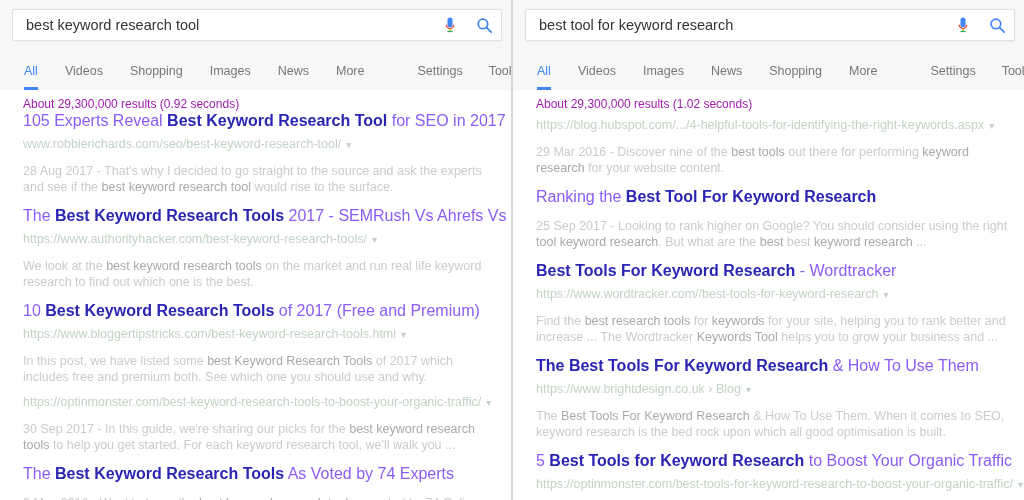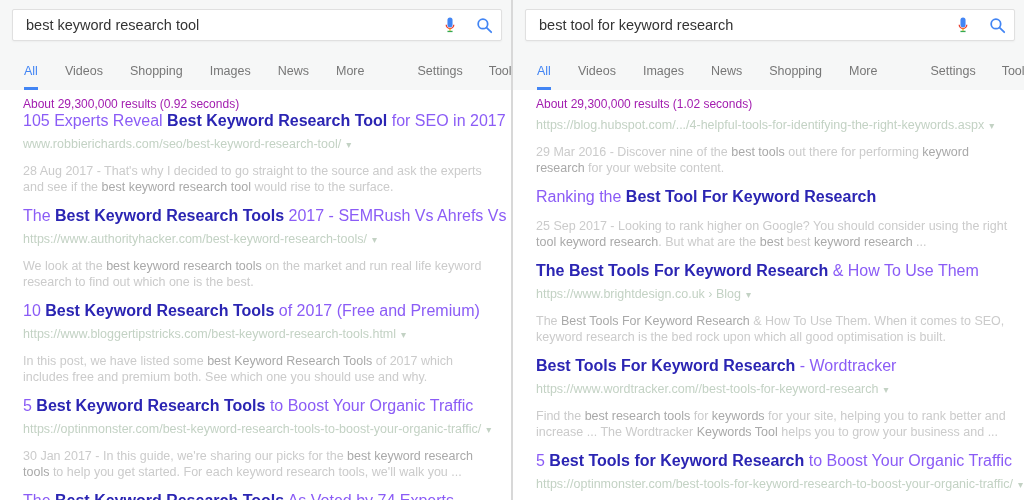--- a/index.html
+++ b/index.html
@@ -81,23 +81,22 @@
             <div class="rtitle"><span class="tl">The </span><span class="tb">Best Keyword Research Tools</span><span class="tl"> 2017 - SEMRush Vs Ahrefs Vs ...</span></div>
             <div class="rurl"><span>https://www.authorityhacker.com/best-keyword-research-tools/</span><span class="arrow">▾</span></div>
             <div class="rsnippet"><span>We look at the </span><span class="sb">best keyword research tools</span><span> on the market and run real life keyword research to find out which one is the best.</span></div>
           </div>
           <div class="result">
             <div class="rtitle"><span class="tl">10 </span><span class="tb">Best Keyword Research Tools</span><span class="tl"> of 2017 (Free and Premium)</span></div>
             <div class="rurl"><span>https://www.bloggertipstricks.com/best-keyword-research-tools.html</span><span class="arrow">▾</span></div>
             <div class="rsnippet"><span>In this post, we have listed some </span><span class="sb">best Keyword Research Tools</span><span> of 2017 which includes free and premium both. See which one you should use and why.</span></div>
           </div>
           <div class="result">
-            <div class="rtitle"><span class="tl">5 </span><span class="tb">Best Keyword Research Tools</span><span class="tl"> to Boost Your Organic Traffic</span></div>
             <div class="rurl"><span>https://optinmonster.com/best-keyword-research-tools-to-boost-your-organic-traffic/</span><span class="arrow">▾</span></div>
-            <div class="rsnippet"><span>30 Jan 2017 - In this guide, we're sharing our picks for the </span><span class="sb">best keyword research tools</span><span> to help you get started. For each keyword research tools, we'll walk you ...</span></div>
+            <div class="rsnippet"><span>30 Sep 2017 - In this guide, we're sharing our picks for the </span><span class="sb">best keyword research tools</span><span> to help you get started. For each keyword research tool, we'll walk you ...</span></div>
           </div>
           <div class="result">
             <div class="rtitle"><span class="tl">The </span><span class="tb">Best Keyword Research Tools</span><span class="tl"> As Voted by 74 Experts</span></div>
             <div class="rsnippet"><span>9 May 2016 - Want to know the </span><span class="sb">best keyword research tools</span><span> as voted by 74 Online Marketing and SEO experts? Check out the post to find out more.</span></div>
           </div>
         </div>
     </div>
   </div>
 
   <div class="vdivider"></div>
@@ -134,28 +133,28 @@
       <div>
           <div class="result">
             <div class="rurl"><span>https://blog.hubspot.com/.../4-helpful-tools-for-identifying-the-right-keywords.aspx</span><span class="arrow">▾</span></div>
             <div class="rsnippet"><span>29 Mar 2016 - Discover nine of the </span><span class="sb">best tools</span><span> out there for performing </span><span class="sb">keyword research</span><span> for your website content.</span></div>
           </div>
           <div class="result">
             <div class="rtitle"><span class="tl">Ranking the </span><span class="tb">Best Tool For Keyword Research</span></div>
             <div class="rsnippet"><span>25 Sep 2017 - Looking to rank higher on Google? You should consider using the right </span><span class="sb">tool keyword research</span><span>. But what are the </span><span class="sb">best</span><span> best </span><span class="sb">keyword research</span><span> ...</span></div>
           </div>
           <div class="result">
+            <div class="rtitle"><span class="tb">Best Tools For Keyword Research</span><span class="tl"> - Wordtracker</span></div>
+            <div class="rurl"><span>https://www.wordtracker.com//best-tools-for-keyword-research</span><span class="arrow">▾</span></div>
+            <div class="rsnippet"><span>Find the </span><span class="sb">best research tools</span><span> for </span><span class="sb">keywords</span><span> for your site, helping you to rank better and increase ... The Wordtracker </span><span class="sb">Keywords Tool</span><span> helps you to grow your business and ...</span></div>
+          </div>
+          <div class="result">
             <div class="rtitle"><span class="tb">The Best Tools For Keyword Research</span><span class="tl"> &amp; How To Use Them</span></div>
             <div class="rurl"><span>https://www.brightdesign.co.uk › Blog</span><span class="arrow">▾</span></div>
             <div class="rsnippet"><span>The </span><span class="sb">Best Tools For Keyword Research</span><span> &amp; How To Use Them. When it comes to SEO, keyword research is the bed rock upon which all good optimisation is built.</span></div>
-          </div>
-          <div class="result">
-            <div class="rtitle"><span class="tb">Best Tools For Keyword Research</span><span class="tl"> - Wordtracker</span></div>
-            <div class="rurl"><span>https://www.wordtracker.com//best-tools-for-keyword-research</span><span class="arrow">▾</span></div>
-            <div class="rsnippet"><span>Find the </span><span class="sb">best research tools</span><span> for </span><span class="sb">keywords</span><span> for your site, helping you to rank better and increase ... The Wordtracker </span><span class="sb">Keywords Tool</span><span> helps you to grow your business and ...</span></div>
           </div>
           <div class="result">
             <div class="rtitle"><span class="tl">5 </span><span class="tb">Best Tools for Keyword Research</span><span class="tl"> to Boost Your Organic Traffic</span></div>
             <div class="rurl"><span>https://optinmonster.com/best-tools-for-keyword-research-to-boost-your-organic-traffic/</span><span class="arrow">▾</span></div>
           </div>
         </div>
     </div>
   </div>
 
 </div>

